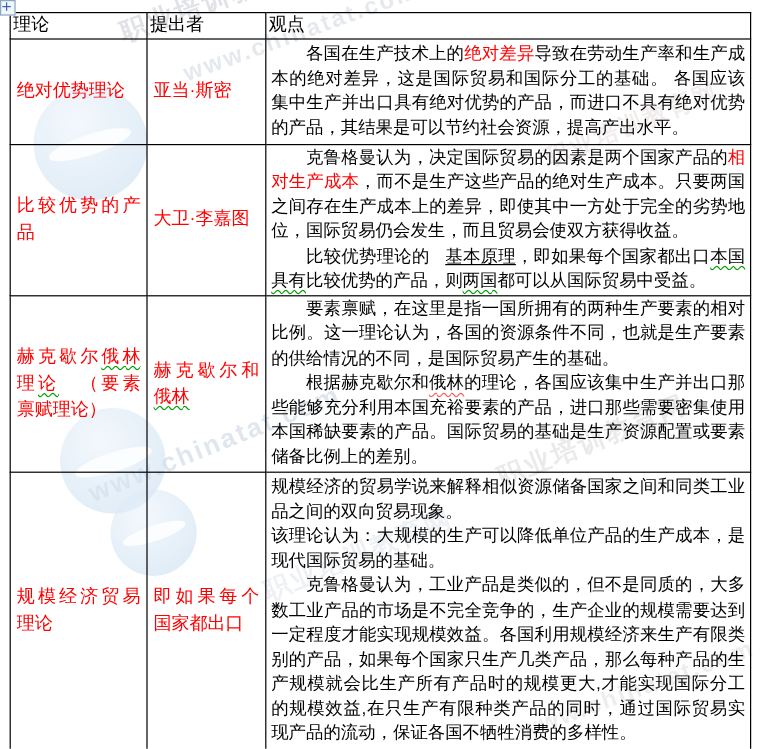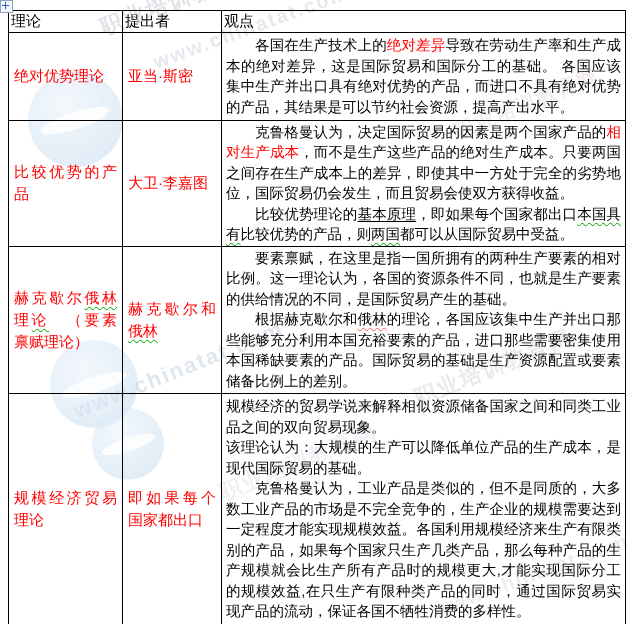--- a/index.html
+++ b/index.html
@@ -44,21 +44,21 @@
     color:#ff0000;font-size:15px;line-height:22px;
     text-align:justify;text-align-last:left;
     padding:2px 5px;
     margin-top:40px;
   }
   td.viewpoint{text-align:justify;vertical-align:middle;}
   td.viewpoint .para{text-align:justify;}
   .para.indent{text-indent:2em;}
   
   .s-red{color:#ff0000;}
-  .s-underline{text-decoration:underline;text-decoration-color:#000;text-underline-offset:2px;}
+  .s-underline{text-decoration:underline;text-decoration-color:#000;text-underline-offset:2px;margin-left:13px;}
   .s-wavy-green{text-decoration:underline wavy #00a000;text-decoration-thickness:1px;text-underline-offset:3px;}
   .s-wavy-red{text-decoration:underline wavy #ff5a5a;text-decoration-thickness:1px;text-underline-offset:3px;}
 </style>
 </head>
 <body>
 
 <div class="wm-layer">
     <div class="wm-text" style="left: 96px; top: 14px; font-size: 22px; color: rgb(201, 204, 212); opacity: 0.55; transform: rotate(-20deg);">职业培训教育网</div>
     <div class="wm-text" style="left: 150px; top: 52px; font-size: 20px; color: rgb(204, 212, 222); opacity: 0.5; transform: rotate(-20deg);">www.chinatat.com</div>
     <div class="wm-text" style="left: 450px; top: 120px; font-size: 20px; color: rgb(231, 220, 220); opacity: 0.5; transform: rotate(-22deg);">职业培训教育网</div>

